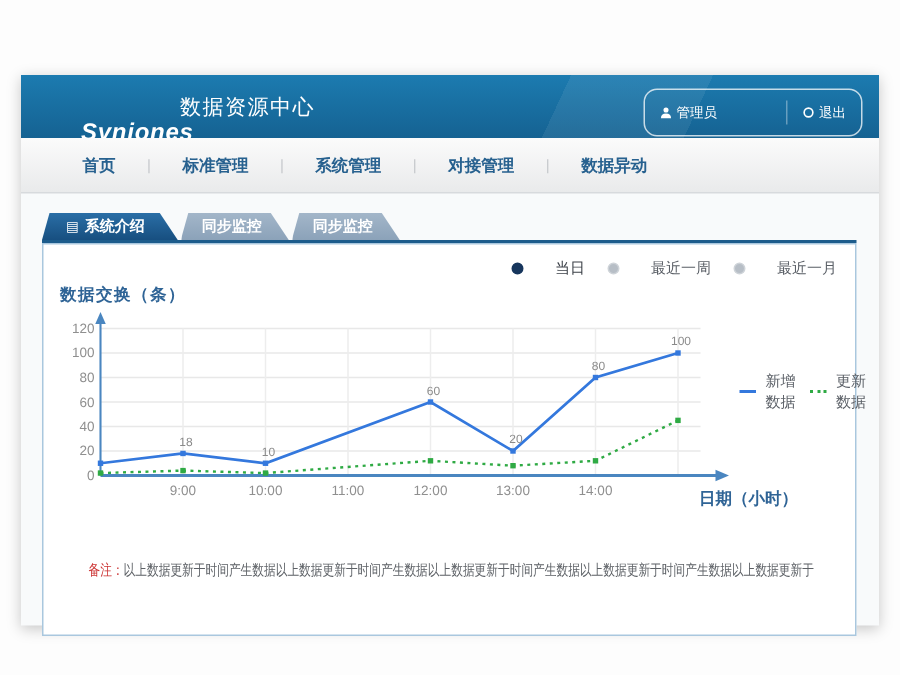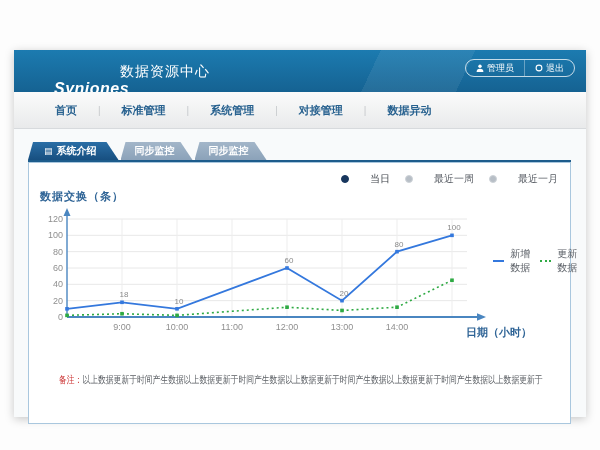--- a/index.html
+++ b/index.html
@@ -13,22 +13,22 @@
 
   
   .hdr { position:relative; height:42px;
          background:linear-gradient(180deg,#1c7bb0 0%,#156292 100%); overflow:hidden; }
   .hdr::after { content:""; position:absolute; inset:0;
          background:linear-gradient(115deg,transparent 62%,rgba(255,255,255,0.07) 62%,rgba(255,255,255,0.07) 78%,transparent 78%); }
   .logo { position:absolute; left:40px; top:4px; color:#fff; text-align:center; z-index:2; }
   .logo .l1 { font-size:16px; font-weight:bold; font-style:italic; letter-spacing:0.5px; line-height:18px;margin-top:26px; }
   .logo .l2 { font-size:11px; font-weight:bold; letter-spacing:2px; line-height:14px; }
   .apptitle { position:absolute; left:106px; top:13px; color:#fff; font-size:14px; letter-spacing:1px; z-index:2; }
-  .userbox { position:absolute; right:11px; top:9px; height:18px; display:flex; align-items:center;
-             border:1px solid rgba(255,255,255,0.75); border-radius:9px; z-index:3; }
+  .userbox { position:absolute; right:11px; top:9px; height:32px; display:flex; align-items:center;
+             border:1px solid rgba(255,255,255,0.75); border-radius:9px; z-index:3;gap:36px; }
   .ubtn { display:flex; align-items:center; gap:3px; padding:0 10px; height:16px;
           color:#fff; font-size:9px; cursor:pointer; }
   .ubtn + .ubtn { border-left:1px solid rgba(255,255,255,0.35); }
   .ubtn svg { display:block; }
 
   
   .nav { height:37px; display:flex; align-items:center; padding-left:20px;
          background:linear-gradient(180deg,#fbfbfb,#e9eaeb); border-bottom:1px solid #d7dadd; }
   .nav-item { color:#27618f; font-size:11px; font-weight:bold; padding:0 21px; cursor:pointer; }
   .nav-sep { color:#c6c9cc; font-size:10px; }

